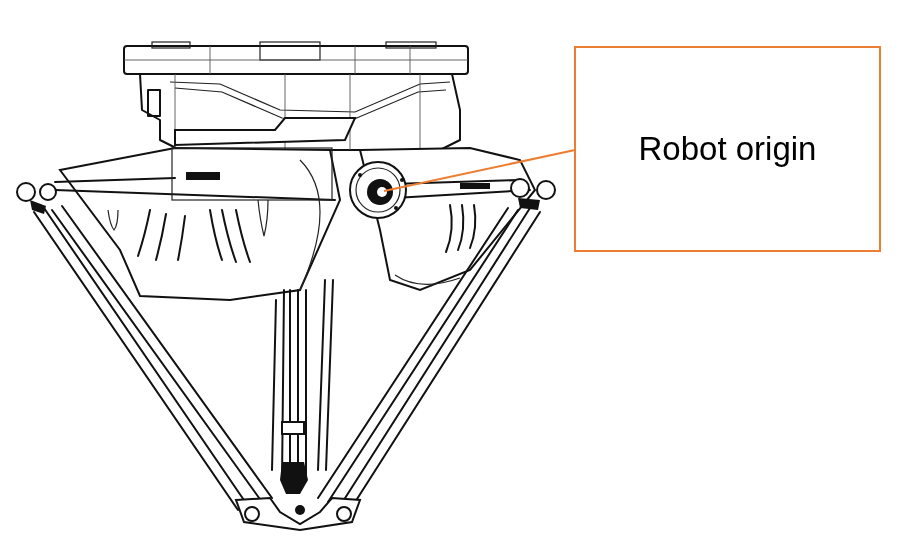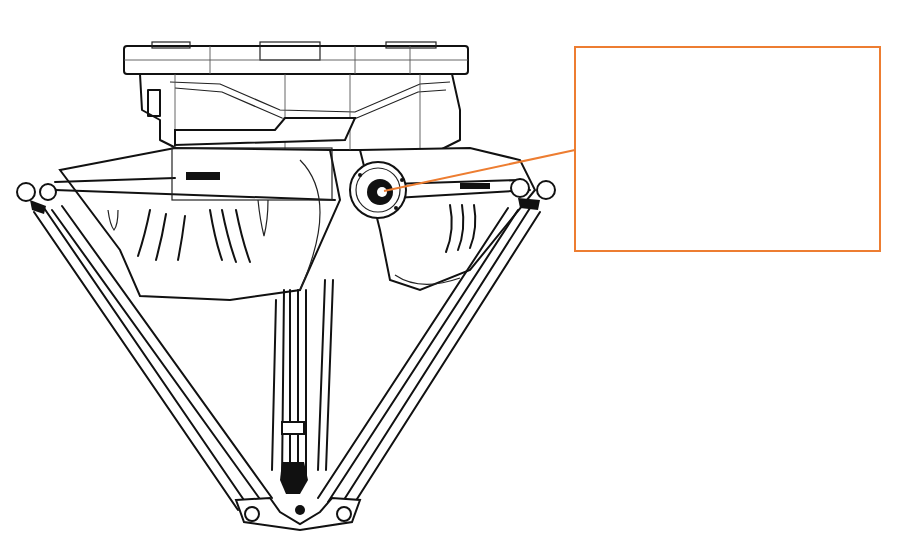--- a/index.html
+++ b/index.html
@@ -125,14 +125,15 @@
       <path class="w" d="M236 500 L270 498 L280 512 L300 524 L320 512 L332 498 L360 500 L352 522 L300 530 L244 522 Z"></path>
       <circle class="w" cx="252" cy="514" r="7"></circle>
       <circle class="w" cx="344" cy="514" r="7"></circle>
       <circle class="f" cx="300" cy="510" r="5"></circle>
     </g>
 
     <line x1="384" y1="191" x2="575" y2="150" stroke="#ED7D31" stroke-width="2"></line>
   </svg>
 
   <div class="callout-box">
+    <div class="callout-line">Robot origin</div>
   </div>
 </div>
 
 </body></html>

